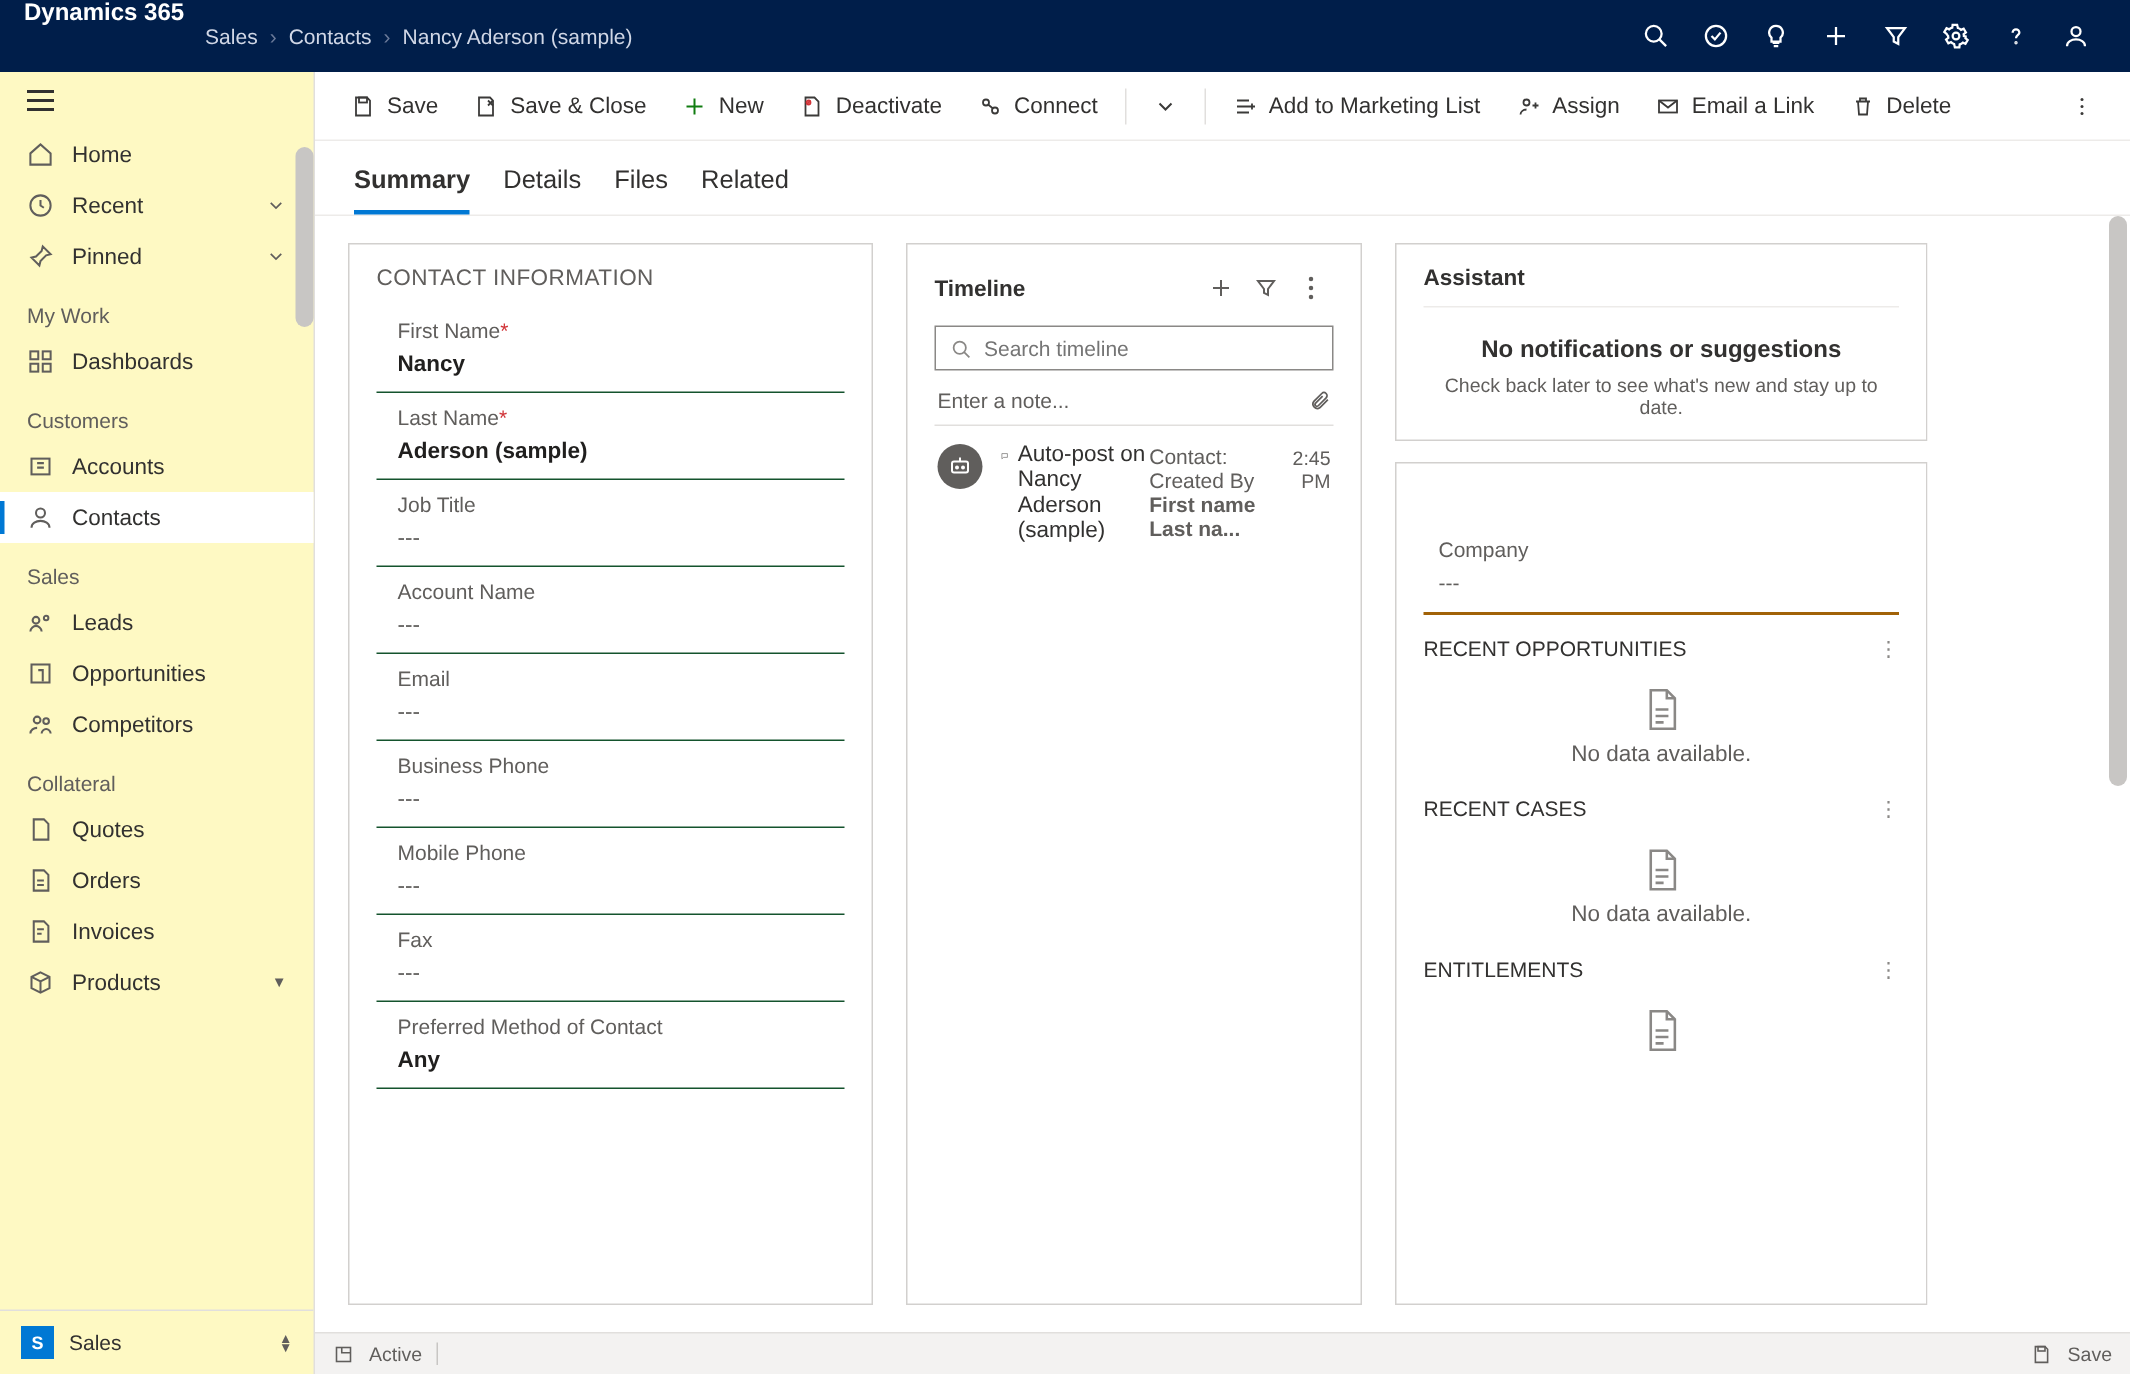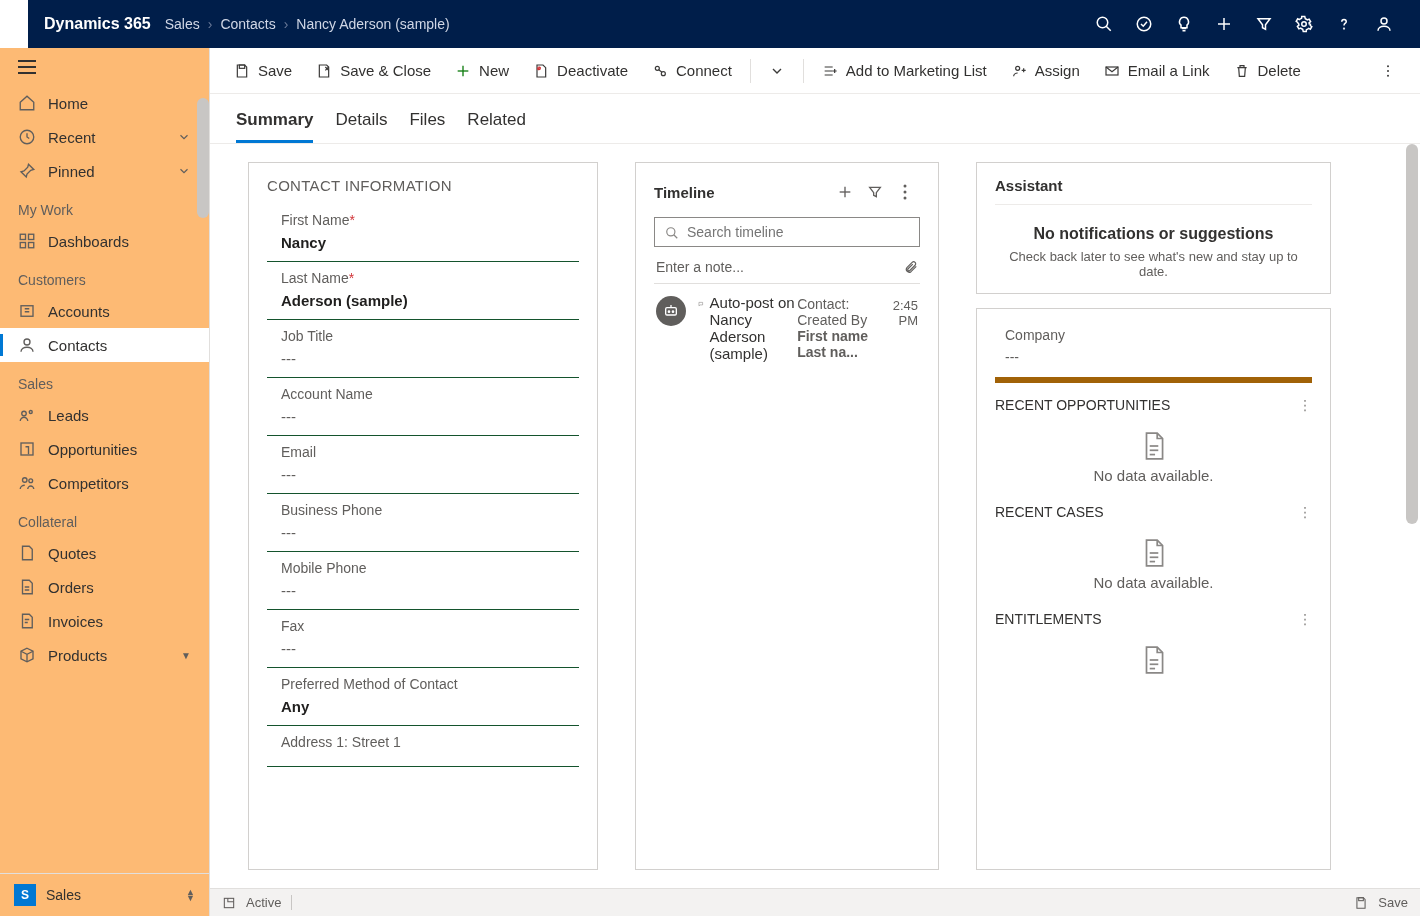--- a/index.html
+++ b/index.html
@@ -1,28 +1,28 @@
 <!DOCTYPE html>
 <html><head>
 <meta charset="utf-8">
 <style>
 * { box-sizing: border-box; margin: 0; padding: 0; }
 body { font-family: "Segoe UI", Arial, sans-serif; font-size: 14px; color: #323130; background: #fff; overflow: hidden; }
 
-.topbar { background: #001e4a; color: #fff; height: 48px; display: flex; align-items: center; padding: 0 16px; margin-left: 28px; }
+.topbar { background: #001e4a; color: #fff; height: 48px; display: flex; padding: 0 16px; }
 .topbar .brand { font-weight: 600; font-size: 16px; margin-right: 14px; }
 .topbar .crumbs { display: flex; align-items: center; gap: 8px; font-size: 14px; color: #d0d7e6; }
 .topbar .crumbs .sep { color: #6a7a99; }
 .topbar .spacer { flex: 1; }
 .topbar .ticon { width: 40px; height: 48px; display: flex; align-items: center; justify-content: center; cursor: pointer; }
 .topbar svg { stroke: #fff; fill: none; }
 
 .body { display: flex; height: calc(916px - 48px); }
 
-.sidebar { width: 210px; background: #fdba74; border-right: 1px solid #e1dfdd; display: flex; flex-direction: column; position: relative; }
+.sidebar { width: 210px; background: #fef9c3; border-right: 1px solid #e1dfdd; display: flex; flex-direction: column; position: relative; }
 .sidebar .ham { padding: 12px 18px; }
 .sidebar .item { display: flex; align-items: center; padding: 8px 18px; gap: 12px; color: #323130; cursor: pointer; font-size: 15px; }
 .sidebar .item.active { background: #fff; position: relative; }
 .sidebar .item.active::before { content: ""; position: absolute; left: 0; top: 6px; bottom: 6px; width: 3px; background: #0078d4; }
 .sidebar .section { padding: 14px 18px 6px; color: #605e5c; font-size: 14px; }
 .sidebar .ico { width: 18px; height: 18px; flex-shrink: 0; }
 .sidebar .chev { margin-left: auto; }
 .sidebar .scrolltrack { position: absolute; right: 0; top: 50px; width: 12px; height: 120px; background: #c8c6c4; border-radius: 6px; }
 .sidebar-footer { margin-top: auto; border-top: 1px solid #e1dfdd; display: flex; align-items: center; padding: 10px 14px; gap: 10px; }
 .sidebar-footer .box { width: 22px; height: 22px; background: #0078d4; color: #fff; display: flex; align-items: center; justify-content: center; font-size: 12px; font-weight: 600; }
@@ -31,21 +31,21 @@
 
 .cmdbar { display: flex; align-items: center; gap: 4px; padding: 8px 14px; border-bottom: 1px solid #edebe9; }
 .cmdbar .btn { display: flex; align-items: center; gap: 8px; padding: 6px 10px; cursor: pointer; font-size: 15px; color: #323130; }
 .cmdbar .sepline { width: 1px; height: 24px; background: #e1dfdd; margin: 0 4px; }
 .cmdbar svg { width: 16px; height: 16px; }
 
 .tabs { display: flex; gap: 22px; padding: 10px 26px 0; border-bottom: 1px solid #edebe9; }
 .tabs .tab { padding: 6px 0 10px; cursor: pointer; font-size: 17px; color: #323130; }
 .tabs .tab.active { font-weight: 600; border-bottom: 3px solid #0078d4; }
 
-.content { flex: 1; display: flex; gap: 37px; padding: 18px 38px; overflow: hidden; position: relative; }
+.content { flex: 1; display: flex; gap: 22px; padding: 18px 22px; overflow: hidden; position: relative; }
 .card { border: 1px solid #d2d0ce; background: #fff; }
 .col1 { width: 350px; padding: 14px 18px 0; overflow: hidden; }
 .col2 { width: 304px; padding: 14px 18px; }
 .col3 { width: 355px; display: flex; flex-direction: column; gap: 14px; overflow: hidden; }
 
 .sechead { font-size: 15px; color: #605e5c; letter-spacing: 0.3px; margin-bottom: 10px; }
 .field { border-bottom: 1px solid #14532d; padding: 8px 2px 10px 14px; }
 .field .label { font-size: 14px; color: #605e5c; margin-bottom: 6px; }
 .field .req { color: #d13438; }
 .field .value { font-size: 15px; color: #201f1e; font-weight: 600; }
@@ -64,21 +64,21 @@
 .tlitem .body .t1 { font-size: 15px; }
 .tlitem .body .t2 { font-size: 14px; color: #605e5c; margin-top: 2px; }
 .tlitem .body .time { font-size: 13px; color: #605e5c; text-align: right; margin-top: 4px; }
 
 .asst { padding: 14px 18px; }
 .asst .h { font-size: 15px; font-weight: 600; margin-bottom: 20px; border-bottom: 1px solid #edebe9; padding-bottom: 10px; }
 .asst .msg { text-align: center; font-size: 16px; font-weight: 600; margin: 10px 0 6px; }
 .asst .sub { text-align: center; font-size: 13px; color: #605e5c; }
 
 .rel { padding: 12px 18px 0; flex: 1; }
-.rel .company { padding: 6px 0 12px; border-bottom: 6px solid #a16207; margin-bottom: 10px;}
+.rel .company { padding: 6px 0 12px; border-bottom: 2px solid #a16207; margin-bottom: 10px; margin-top: 31px;}
 .rel .company .lab { color: #605e5c; margin-bottom: 6px; padding-left:10px;}
 .rel .company .val { color: #605e5c; padding-left:10px;}
 .rel .block { margin-top: 14px; }
 .rel .block .bh { display: flex; align-items: center; font-size: 14px; font-weight: 400; color: #323130; }
 .rel .block .bh .sp { flex: 1; }
 .rel .block .nodata { text-align: center; padding: 18px 0 6px; }
 .rel .block .nodata .t { color: #605e5c; font-size: 15px; margin-top: 6px; }
 .rel .block .docsvg { display:flex; justify-content:center; }
 
 .statusbar { height: 28px; border-top: 1px solid #e1dfdd; background: #f3f2f1; display: flex; align-items: center; padding: 0 12px; font-size: 13px; color: #605e5c; gap: 10px; }
@@ -400,23 +400,20 @@
               <div class="label">Mobile Phone</div>
               <div class="value empty">---</div>
             </div>
             <div class="field">
               <div class="label">Fax</div>
               <div class="value empty">---</div>
             </div>
             <div class="field">
               <div class="label">Preferred Method of Contact</div>
               <div class="value ">Any</div>
-            </div>
-            <div class="field">
-              <div class="label">Address 1: Street 1</div>
             </div>
           </div>
       </div>
 
       <div class="card col2">
         <div class="tlhead">
           <div class="title">Timeline</div>
           <div class="sp"></div>
           <div class="ib">
               <svg width="16" height="16" viewBox="0 0 24 24" stroke="#605e5c" fill="none" stroke-width="2">

